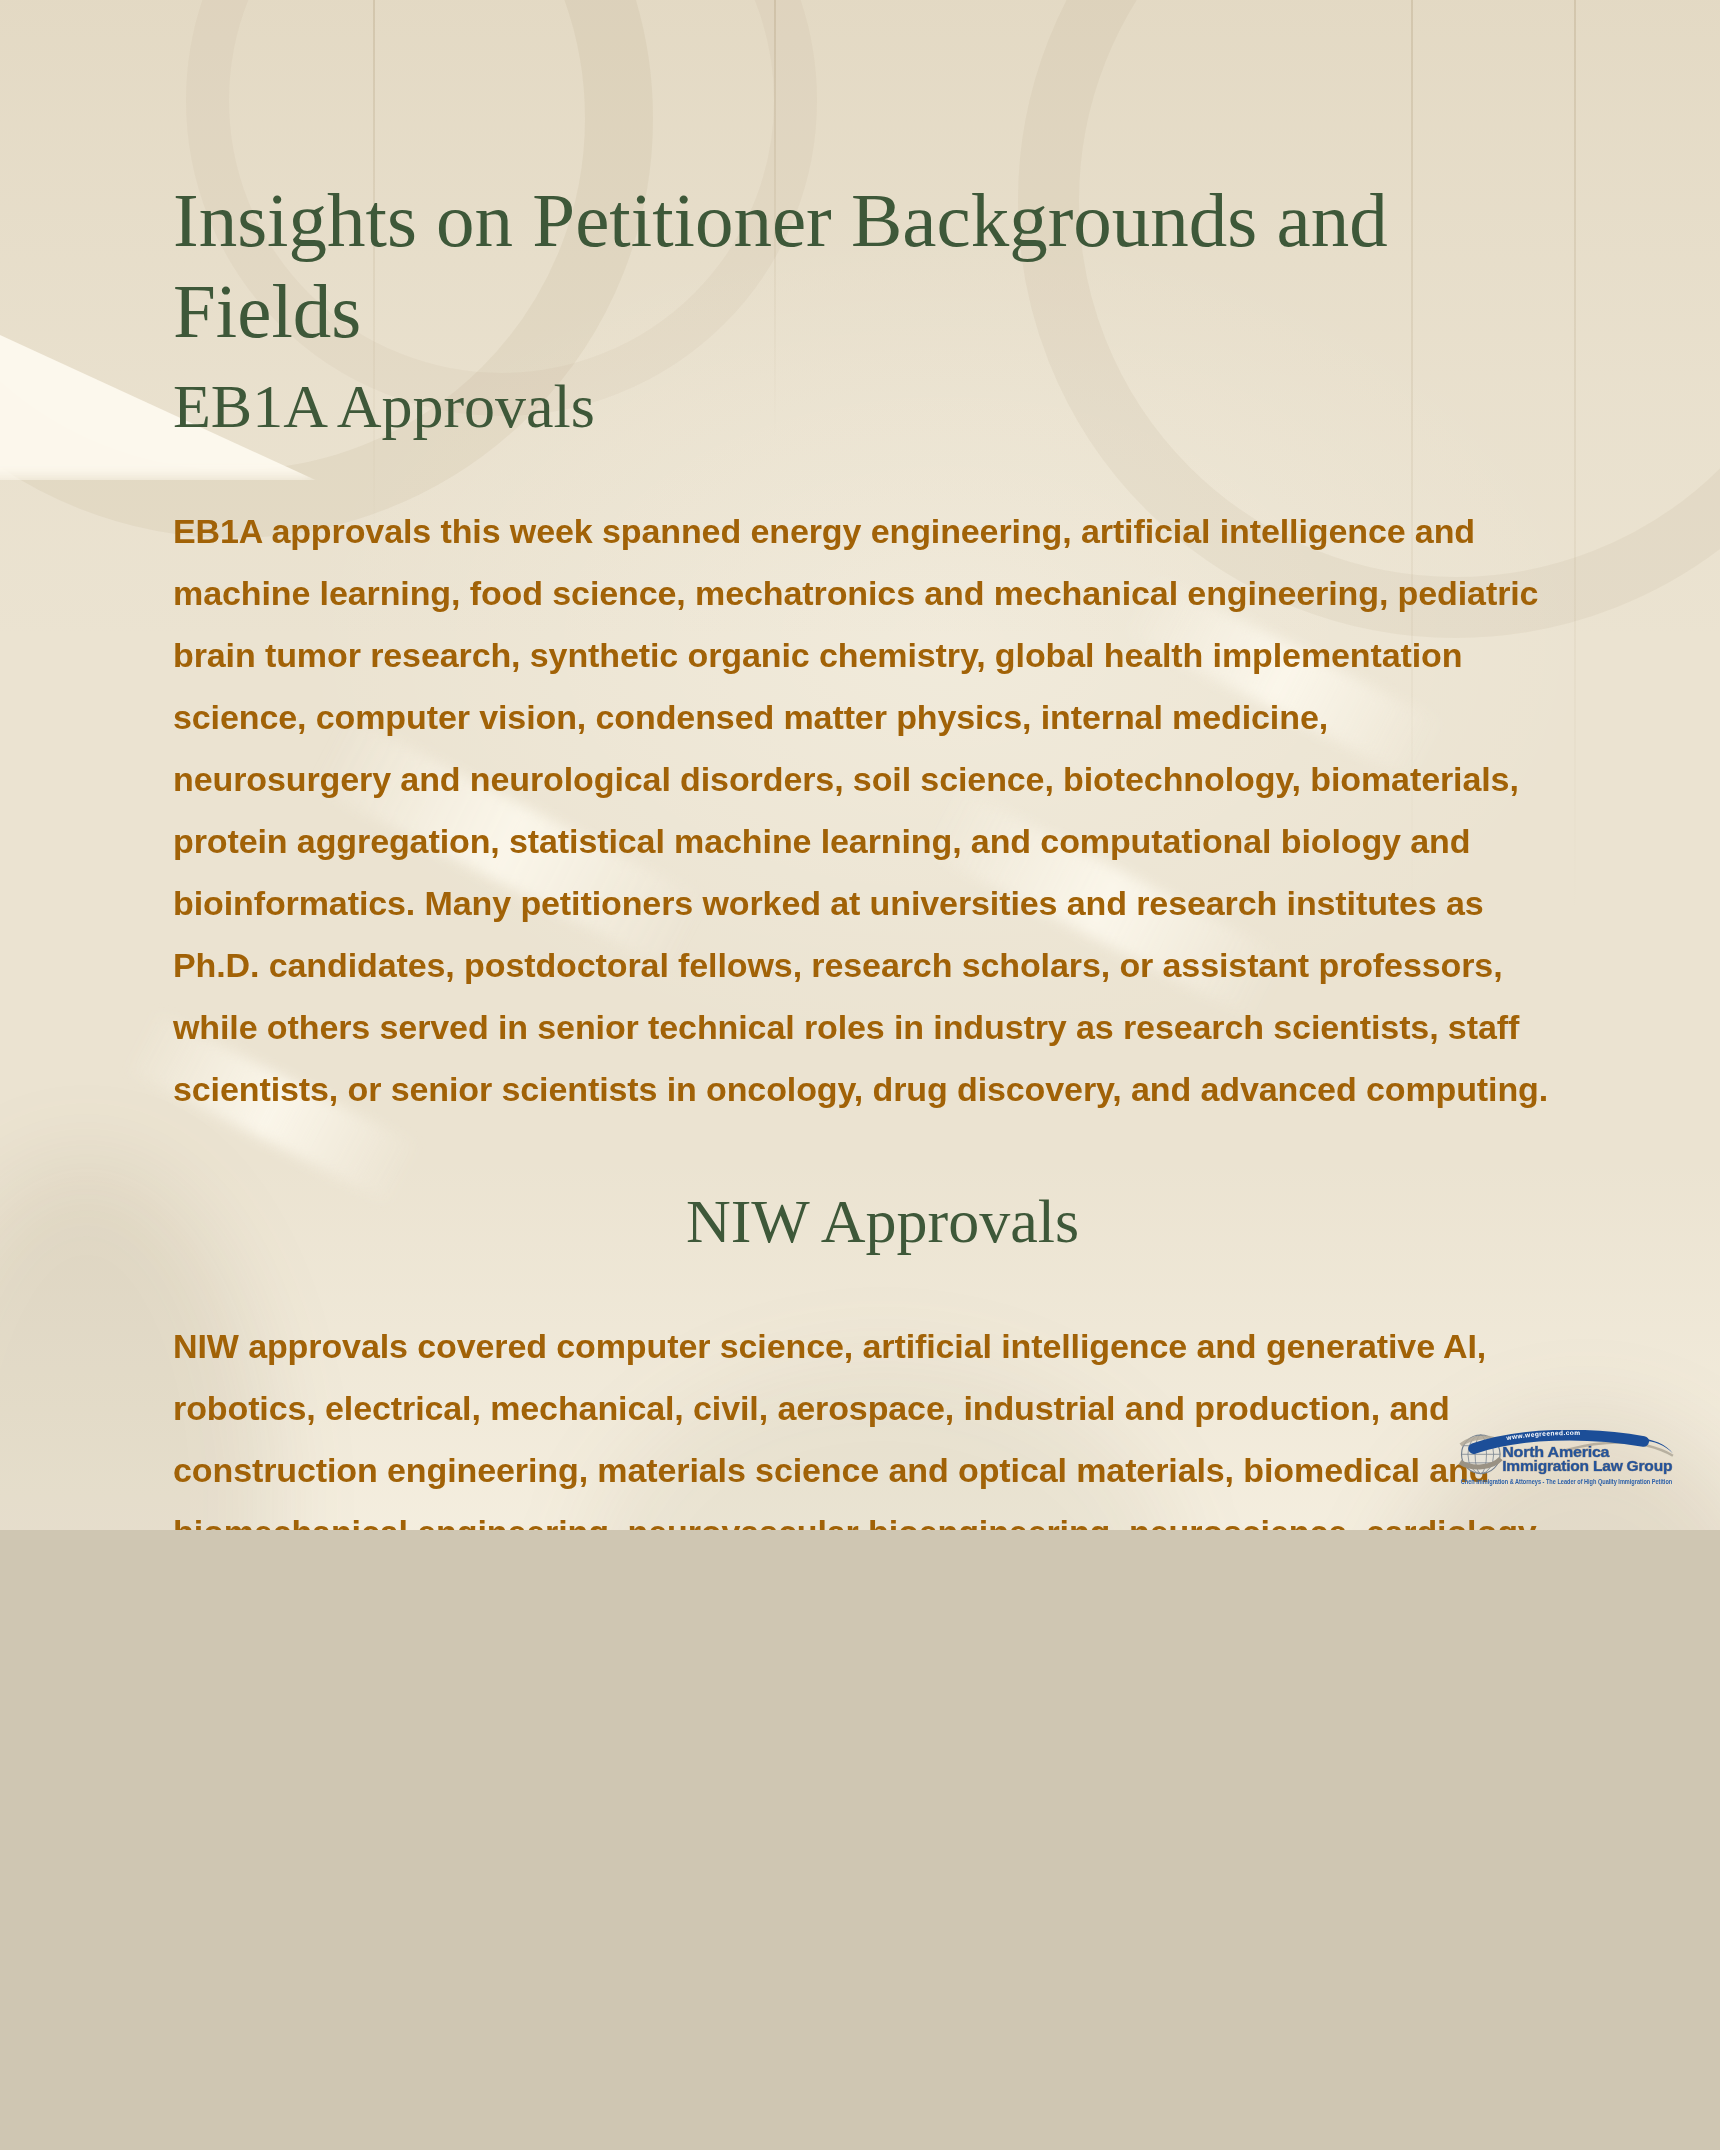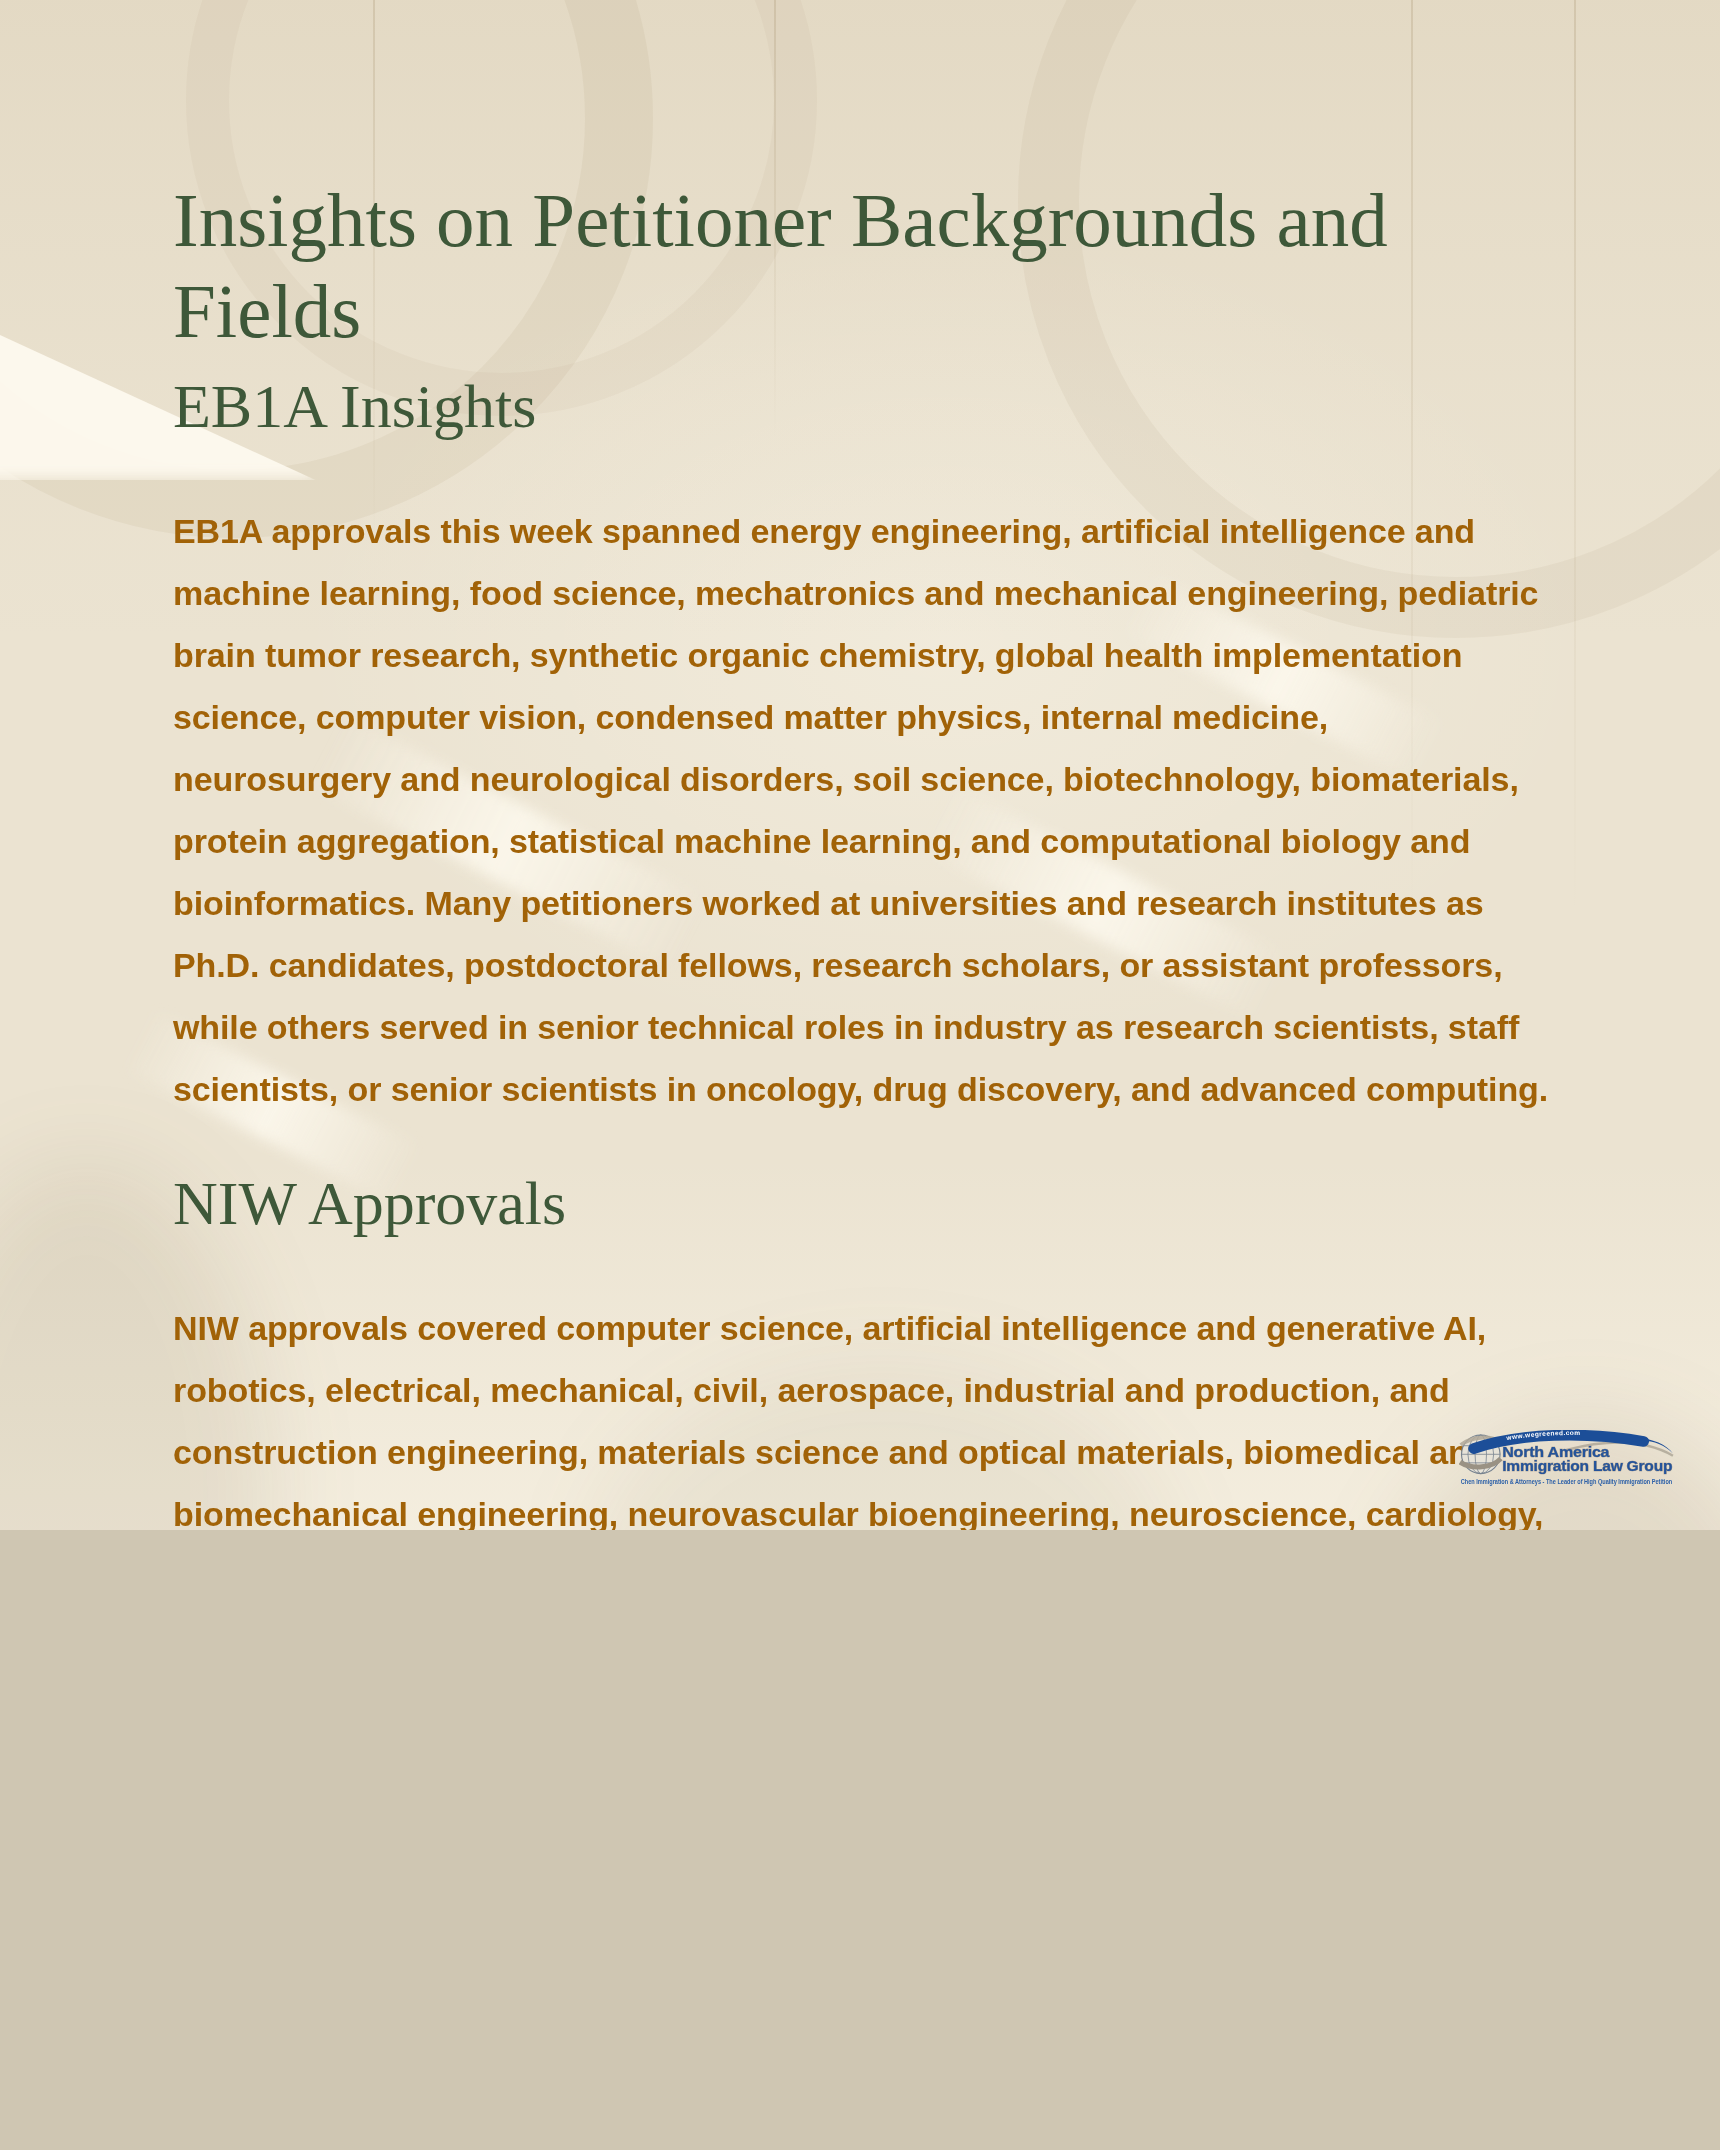--- a/index.html
+++ b/index.html
@@ -77,21 +77,21 @@
     max-width: 1419px;
   }
   h2 {
     margin: 11.5px 0 0 0;
     font-family: "Liberation Serif", serif;
     font-weight: 400;
     font-size: 62px;
     line-height: 74px;
     color: #3e5839;
   }
-  h2.niw { margin-top: 46px; }
+  h2.niw { margin-top: 64px; text-align: center; }
   p.body {
     margin: 57px 0 0 0;
     max-width: 1376px;
     font-size: 34px;
     line-height: 62px;
     letter-spacing: -0.1px;
     color: #a16207;
     font-weight: bold;
   }
 
@@ -123,21 +123,21 @@
     <div class="bg-streak streak-3"></div>
     <div class="bg-streak streak-4"></div>
     <div class="bg-blob blob-person-left"></div>
     <div class="bg-blob blob-bench-mid"></div>
     <div class="bg-blob blob-chair-right"></div>
     <div class="bg-blob blob-glow-bottom"></div>
   </div>
 
   <main class="content">
     <h1>Insights on Petitioner Backgrounds and Fields</h1>
-    <h2>EB1A Insights</h2>
+    <h2>EB1A Approvals</h2>
     <p class="body">EB1A approvals this week spanned energy engineering, artificial intelligence and machine learning, food science, mechatronics and mechanical engineering, pediatric brain tumor research, synthetic organic chemistry, global health implementation science, computer vision, condensed matter physics, internal medicine, neurosurgery and neurological disorders, soil science, biotechnology, biomaterials, protein aggregation, statistical machine learning, and computational biology and bioinformatics. Many petitioners worked at universities and research institutes as Ph.D. candidates, postdoctoral fellows, research scholars, or assistant professors, while others served in senior technical roles in industry as research scientists, staff scientists, or senior scientists in oncology, drug discovery, and advanced computing.</p>
     <h2 class="niw">NIW Approvals</h2>
     <p class="body">NIW approvals covered computer science, artificial intelligence and generative AI, robotics, electrical, mechanical, civil, aerospace, industrial and production, and construction engineering, materials science and optical materials, biomedical and biomechanical engineering, neurovascular bioengineering, neuroscience, cardiology, anesthesiology, pharmaceutical sciences, healthcare analytics, agriculture, plant science and plant genetics, and social work and agricultural and resource economics, among others. Profiles frequently included Ph.D. students, postdoctoral researchers, assistant professors, research scientists, and industry engineers, along with clinicians and healthcare professionals whose projects align with U.S. priorities in healthcare, advanced manufacturing, supply-chain resilience, infrastructure, energy, agriculture, and emerging technologies.</p>
   </main>
 
   <div class="logo">
     <svg width="215" height="60" viewBox="0 0 300 84" xmlns="http://www.w3.org/2000/svg">
 
       <g>
         <circle cx="30" cy="34" r="27" fill="#e7e3d8" stroke="#76828f" stroke-width="1.6"></circle>

